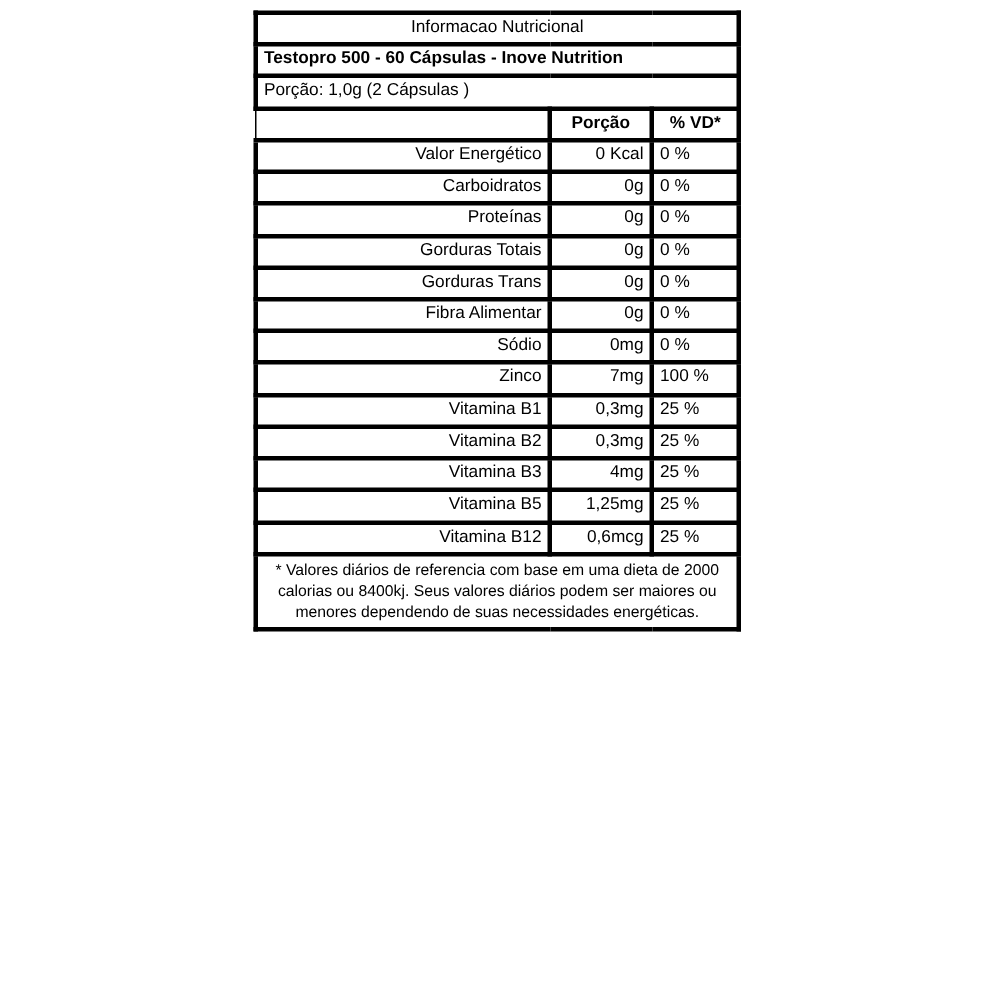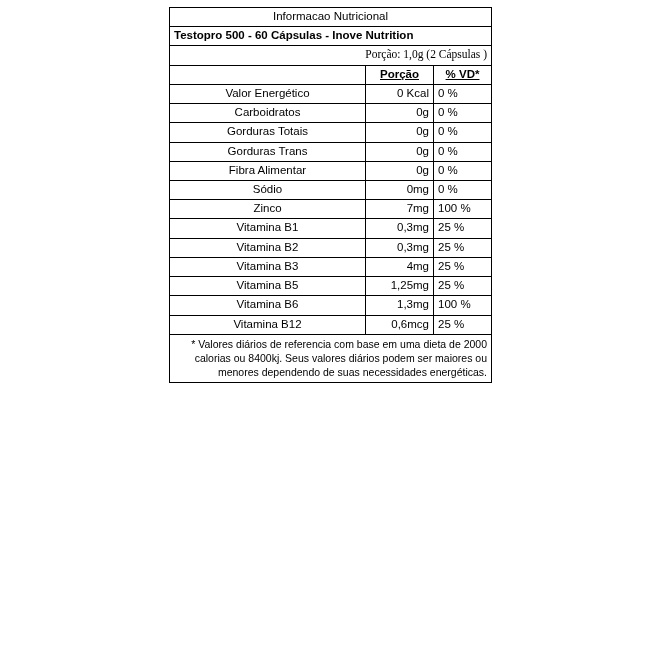--- a/index.html
+++ b/index.html
@@ -21,72 +21,70 @@
     width: 322px;
   }
   table.nutrition {
     border-collapse: collapse;
     width: 100%;
     table-layout: fixed;
     font-size: 11.5px;
     line-height: 1.15;
   }
   table.nutrition td {
-    border: 1px solid #000000;
+    border: 3px solid #000000;
     padding: 2px 4px 3px 4px;
     vertical-align: middle;
     background: #ffffff;
   }
   .title-row td {
     text-align: center;
     font-weight: normal;
     padding-top: 3px;
     padding-bottom: 4px;
   }
   .product-row td {
     text-align: left;
     font-weight: bold;
     padding-top: 2px;
     padding-bottom: 3px;
   }
   .portion-row td {
-    text-align: right;
+    text-align: left;
     padding-top: 2px;
     padding-bottom: 3px;
-    font-family: Liberation Serif, serif;
   }
   .head-row td {
     font-weight: bold;
     text-align: center;
     padding-top: 2px;
     padding-bottom: 3px;
-    text-decoration: underline;
   }
   .head-row td.blank {
     border-left: 1px solid #000000;
     border-top: 1px solid #000000;
   }
   td.nutrient {
-    text-align: center;
+    text-align: right;
     width: 196px;
   }
   td.amount {
     text-align: right;
     width: 68px;
     padding-right: 6px;
   }
   td.dv {
     text-align: left;
     width: 58px;
     padding-left: 7px;
   }
   .footnote td {
     font-size: 10.5px;
     line-height: 1.35;
-    text-align: right;
+    text-align: center;
     padding: 3px 5px 5px 5px;
   }
   .col-nutrient { width: 196px; }
   .col-amount { width: 68px; }
   .col-dv { width: 58px; }
 </style>
 </head>
 <body>
 
 <div class="label-wrap">
@@ -112,20 +110,25 @@
         <td>% VD*</td>
       </tr>
 
       <tr>
         <td class="nutrient">Valor Energético</td>
         <td class="amount">0 Kcal</td>
         <td class="dv">0 %</td>
       </tr>
       <tr>
         <td class="nutrient">Carboidratos</td>
+        <td class="amount">0g</td>
+        <td class="dv">0 %</td>
+      </tr>
+      <tr>
+        <td class="nutrient">Proteínas</td>
         <td class="amount">0g</td>
         <td class="dv">0 %</td>
       </tr>
       <tr>
         <td class="nutrient">Gorduras Totais</td>
         <td class="amount">0g</td>
         <td class="dv">0 %</td>
       </tr>
       <tr>
         <td class="nutrient">Gorduras Trans</td>
@@ -161,25 +164,20 @@
         <td class="nutrient">Vitamina B3</td>
         <td class="amount">4mg</td>
         <td class="dv">25 %</td>
       </tr>
       <tr>
         <td class="nutrient">Vitamina B5</td>
         <td class="amount">1,25mg</td>
         <td class="dv">25 %</td>
       </tr>
       <tr>
-        <td class="nutrient">Vitamina B6</td>
-        <td class="amount">1,3mg</td>
-        <td class="dv">100 %</td>
-      </tr>
-      <tr>
         <td class="nutrient">Vitamina B12</td>
         <td class="amount">0,6mcg</td>
         <td class="dv">25 %</td>
       </tr>
 
       <tr class="footnote">
         <td colspan="3">* Valores diários de referencia com base em uma dieta de 2000 calorias ou 8400kj. Seus valores diários podem ser maiores ou menores dependendo de suas necessidades energéticas.</td>
       </tr>
     </tbody>
   </table>

